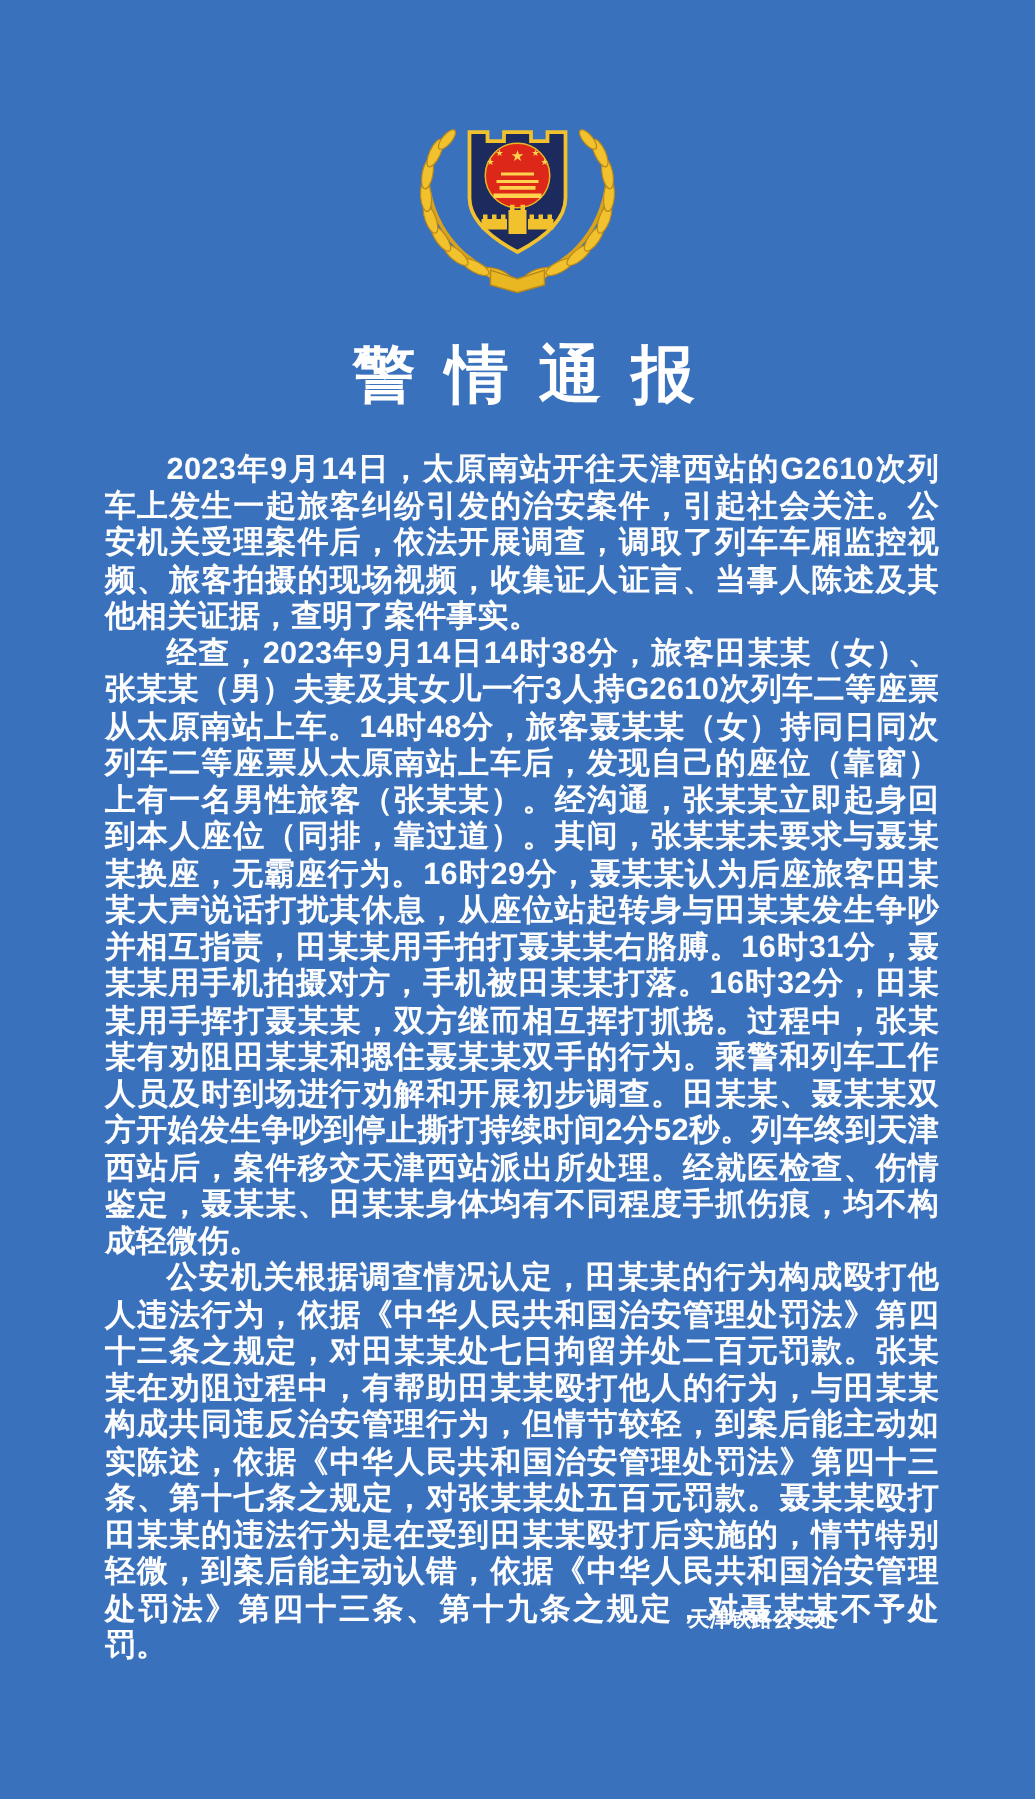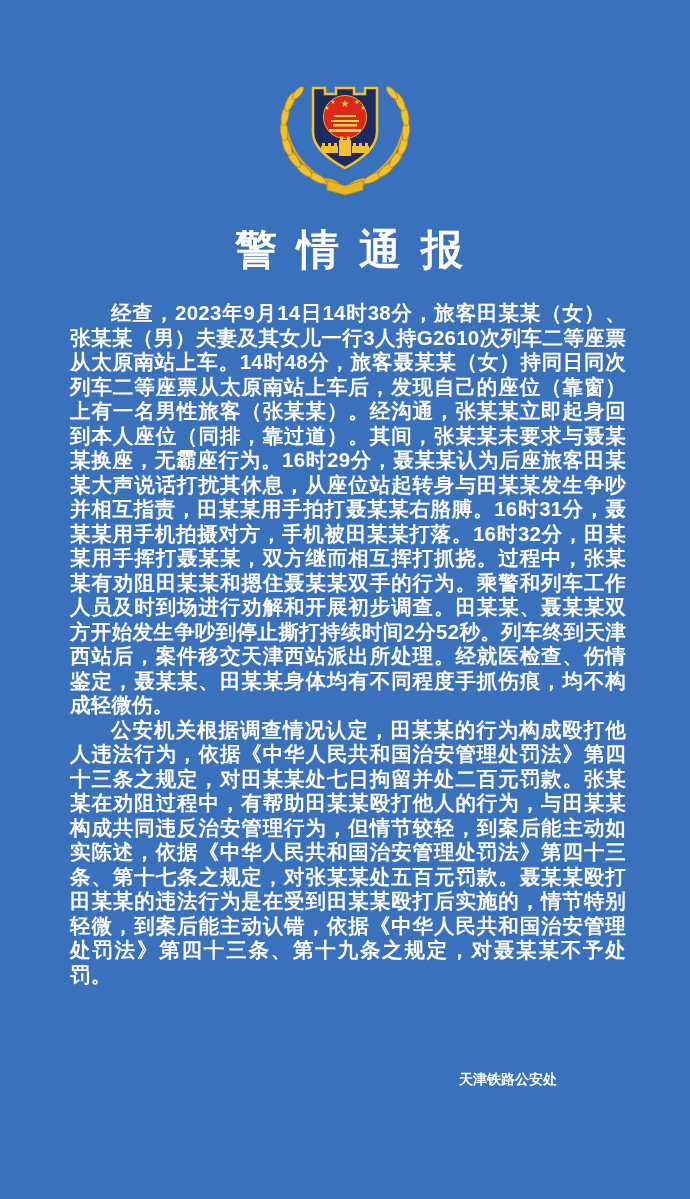--- a/index.html
+++ b/index.html
@@ -136,20 +136,21 @@
         <rect x="80" y="59" width="3" height="3.5"></rect>
         <rect x="86" y="59" width="3" height="3.5"></rect>
         <rect x="92" y="59" width="3" height="3.5"></rect>
       </g>
     </svg>
   </div>
 
   <div class="title">警情通报</div>
 
   <div class="article">
+    <p>2023年9月14日，太原南站开往天津西站的G2610次列车上发生一起旅客纠纷引发的治安案件，引起社会关注。公安机关受理案件后，依法开展调查，调取了列车车厢监控视频、旅客拍摄的现场视频，收集证人证言、当事人陈述及其他相关证据，查明了案件事实。</p>
     <p>经查，2023年9月14日14时38分，旅客田某某（女）、张某某（男）夫妻及其女儿一行3人持G2610次列车二等座票从太原南站上车。14时48分，旅客聂某某（女）持同日同次列车二等座票从太原南站上车后，发现自己的座位（靠窗）上有一名男性旅客（张某某）。经沟通，张某某立即起身回到本人座位（同排，靠过道）。其间，张某某未要求与聂某某换座，无霸座行为。16时29分，聂某某认为后座旅客田某某大声说话打扰其休息，从座位站起转身与田某某发生争吵并相互指责，田某某用手拍打聂某某右胳膊。16时31分，聂某某用手机拍摄对方，手机被田某某打落。16时32分，田某某用手挥打聂某某，双方继而相互挥打抓挠。过程中，张某某有劝阻田某某和摁住聂某某双手的行为。乘警和列车工作人员及时到场进行劝解和开展初步调查。田某某、聂某某双方开始发生争吵到停止撕打持续时间2分52秒。列车终到天津西站后，案件移交天津西站派出所处理。经就医检查、伤情鉴定，聂某某、田某某身体均有不同程度手抓伤痕，均不构成轻微伤。</p>
     <p>公安机关根据调查情况认定，田某某的行为构成殴打他人违法行为，依据《中华人民共和国治安管理处罚法》第四十三条之规定，对田某某处七日拘留并处二百元罚款。张某某在劝阻过程中，有帮助田某某殴打他人的行为，与田某某构成共同违反治安管理行为，但情节较轻，到案后能主动如实陈述，依据《中华人民共和国治安管理处罚法》第四十三条、第十七条之规定，对张某某处五百元罚款。聂某某殴打田某某的违法行为是在受到田某某殴打后实施的，情节特别轻微，到案后能主动认错，依据《中华人民共和国治安管理处罚法》第四十三条、第十九条之规定，对聂某某不予处罚。</p>
   </div>
 
   <div class="signature">
     <div>天津铁路公安处</div>
   </div>
 
   <div class="watermark">
     <span>

